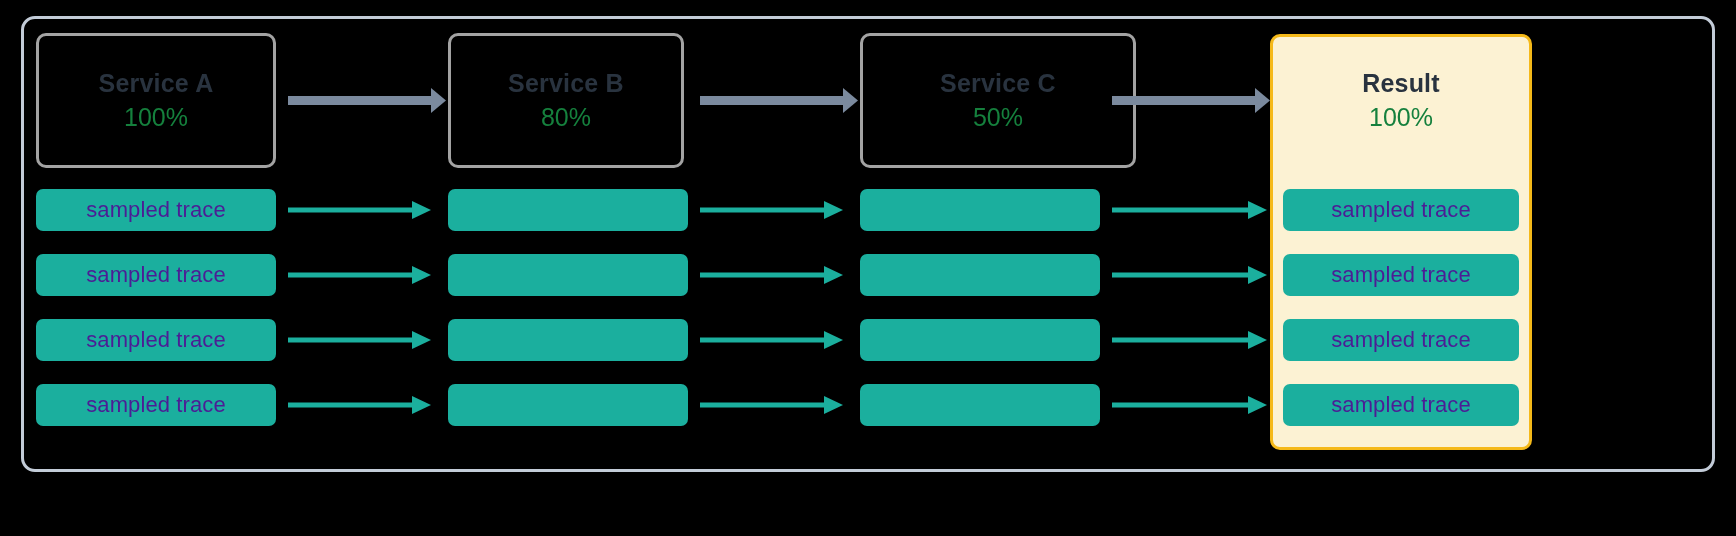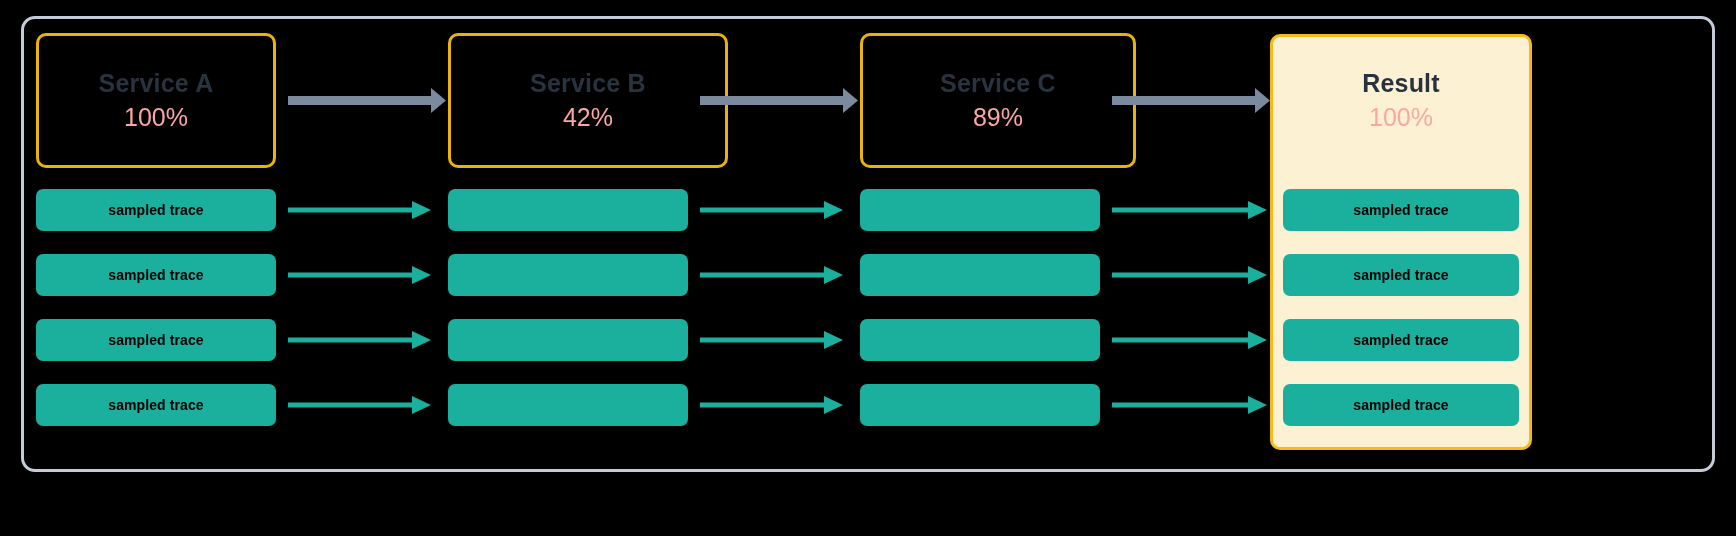--- a/index.html
+++ b/index.html
@@ -44,21 +44,21 @@
     border-radius: 10px;
     box-sizing: border-box;
   }
 
   
   .node {
     position: absolute;
     top: 33px;
     height: 135px;
     box-sizing: border-box;
-    border: 3px solid #eab308;
+    border: 3px solid #a3a3a3;
     border-radius: 10px;
     background: transparent;
     display: flex;
     flex-direction: column;
     align-items: center;
     justify-content: center;
   }
   .node.plain {
     border: none;
     background: transparent;
@@ -67,40 +67,40 @@
   .node-title {
     font-size: 25px;
     font-weight: bold;
     color: #29333F;
     letter-spacing: 0.2px;
     line-height: 1.25;
   }
   .node-pct {
     font-size: 25px;
     font-weight: normal;
-    color: #fca5a5;
+    color: #15803d;
     line-height: 1.3;
     margin-top: 2px;
   }
 
   
   .bar {
     position: absolute;
     height: 42px;
     background: #1BAF9E;
     border-radius: 7px;
     display: flex;
     align-items: center;
     justify-content: center;
     box-sizing: border-box;
   }
   .bar-label {
-    font-size: 14px;
-    color: #000000;
-    font-weight: bold;
+    font-size: 22px;
+    color: #4c1d95;
+    font-weight: normal;
     letter-spacing: 0.1px;
     white-space: nowrap;
   }
 
   
   .arrow-layer {
     position: absolute;
     left: 0;
     top: 0;
     width: 1736px;
@@ -115,28 +115,28 @@
 
   <div class="outer-frame"></div>
 
   <div class="result-panel"></div>
 
   <div class="node" style="left:36px; width:240px;">
     <div class="node-title">Service A</div>
     <div class="node-pct">100%</div>
   </div>
 
-  <div class="node" style="left:448px; width:280px;">
+  <div class="node" style="left:448px; width:236px;">
     <div class="node-title">Service B</div>
-    <div class="node-pct">42%</div>
+    <div class="node-pct">80%</div>
   </div>
 
   <div class="node" style="left:860px; width:276px;">
     <div class="node-title">Service C</div>
-    <div class="node-pct">89%</div>
+    <div class="node-pct">50%</div>
   </div>
 
   <div class="node plain" style="left:1281px; width:240px;">
     <div class="node-title">Result</div>
     <div class="node-pct">100%</div>
   </div>
 
   <div class="bar" style="left:36px; top:189px; width:240px;">
     <span class="bar-label">sampled trace</span>
   </div>

